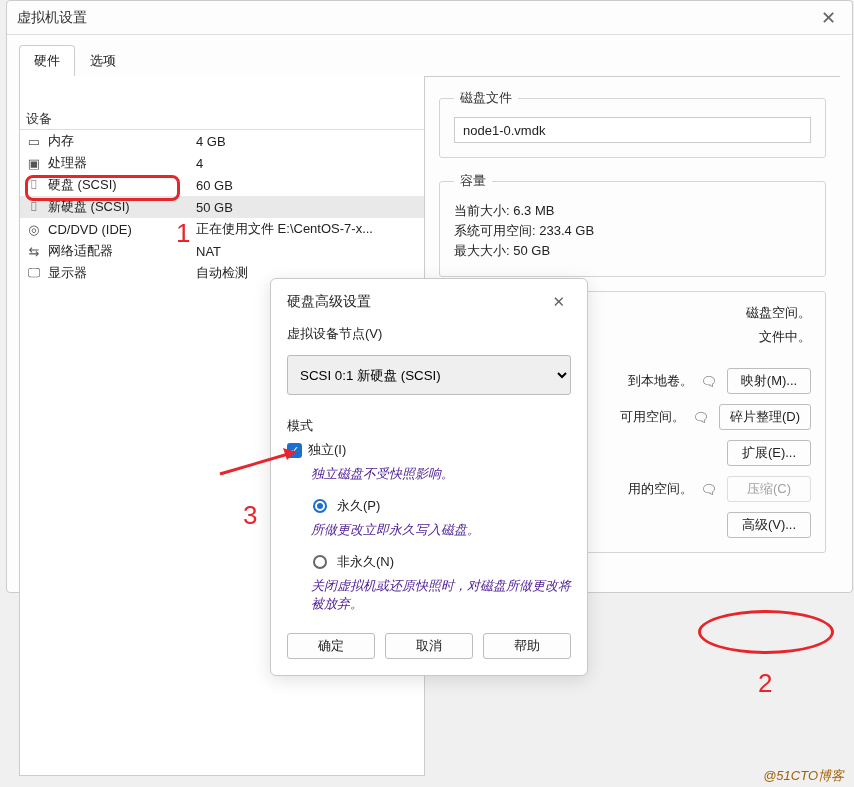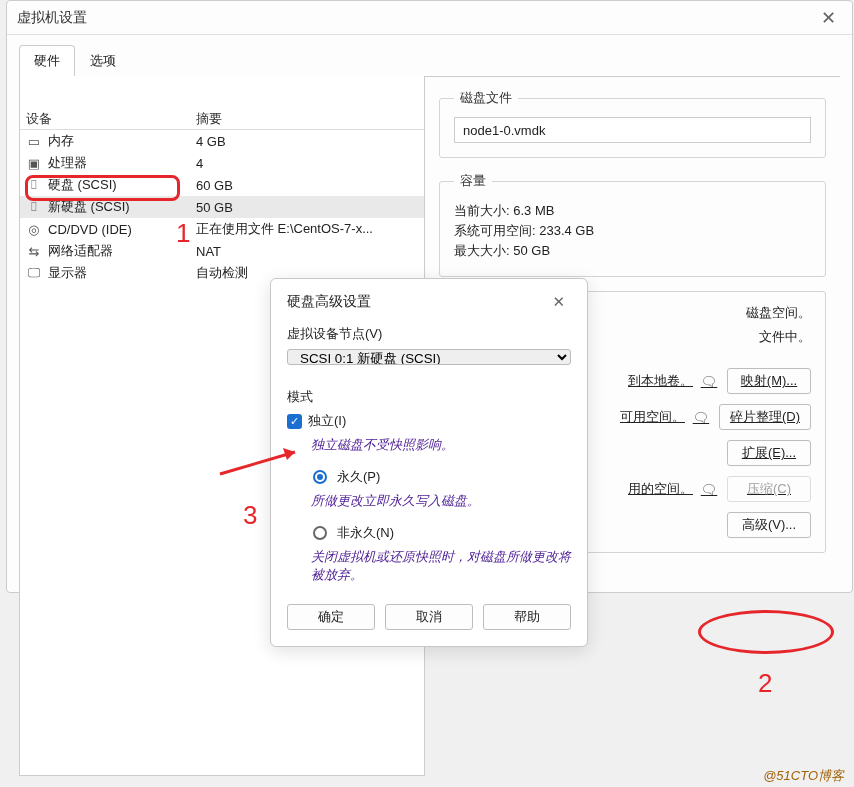--- a/index.html
+++ b/index.html
@@ -62,21 +62,20 @@
   }
   legend { padding: 0 6px; color: #333; }
   .file-field {
     border: 1px solid #ccc; width: 100%; height: 26px; padding: 0 8px;
     display: flex; align-items: center; background: #fff;
   }
   .cap-line { margin: 2px 0; }
   .util-row {
     display: flex; align-items: center; margin: 10px 0;
     justify-content: space-between;
-    text-decoration: underline;
   }
   .util-row .lbl { flex: 1; text-align: right; margin-right: 6px; }
   .hint-icon { width: 20px; text-align: center; color: #555; margin-right: 8px; }
   .btn {
     min-width: 84px; height: 26px; border: 1px solid #bdbdbd;
     background: #fdfdfd; border-radius: 3px; cursor: pointer;
     display: inline-flex; align-items: center; justify-content: center;
     padding: 0 10px;
   }
   .btn.disabled { color: #a0a0a0; border-color: #ddd; cursor: default; }
@@ -85,22 +84,23 @@
   .modal {
     position: absolute; left: 270px; top: 278px; width: 318px;
     background: #fff; border: 1px solid #c8c8c8; border-radius: 6px;
     box-shadow: 0 4px 18px rgba(0,0,0,0.12);
     z-index: 10; padding: 12px 16px 16px 16px;
   }
   .modal-title-row { display: flex; align-items: center; margin-bottom: 12px; }
   .modal-title-row span:first-child { flex: 1; font-size: 14px; }
   .section-label { margin: 8px 0 6px 0; }
   .select {
-    width: 100%; height: 16px; border: 1px solid #bbb; border-radius: 3px;
+    width: 100%; height: 40px; border: 1px solid #bbb; border-radius: 3px;
     padding: 0 8px;
+    margin-top: 6px;
   }
   .chk-row { display: flex; align-items: center; gap: 6px; margin: 6px 0; }
   .chk-box {
     width: 15px; height: 15px; border-radius: 3px; background: #1a6fd1;
     display: inline-flex; align-items: center; justify-content: center;
     color: #fff; font-size: 11px;
   }
   .radio {
     width: 14px; height: 14px; border: 2px solid #666; border-radius: 50%;
     display: inline-flex; align-items: center; justify-content: center; margin-right: 4px;
@@ -146,21 +146,20 @@
   <div class="tabbar">
     <div class="tab active">硬件</div>
     <div class="tab">选项</div>
   </div>
 
   <div class="body">
 
     <div class="left-pane">
       <div class="left-head">
         <div class="col-dev">设备</div>
-        <div class="col-sum">摘要</div>
       </div>
 
       <div class="row">
         <div class="col-dev">
             <span class="icon">▭</span>
             <span>内存</span>
           </div>
         <div class="col-sum">4 GB</div>
       </div>
       <div class="row">

